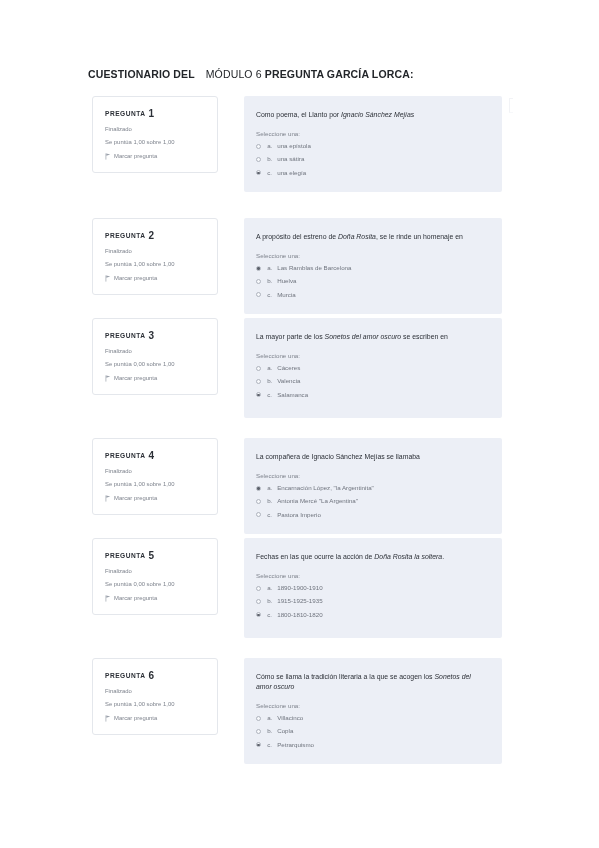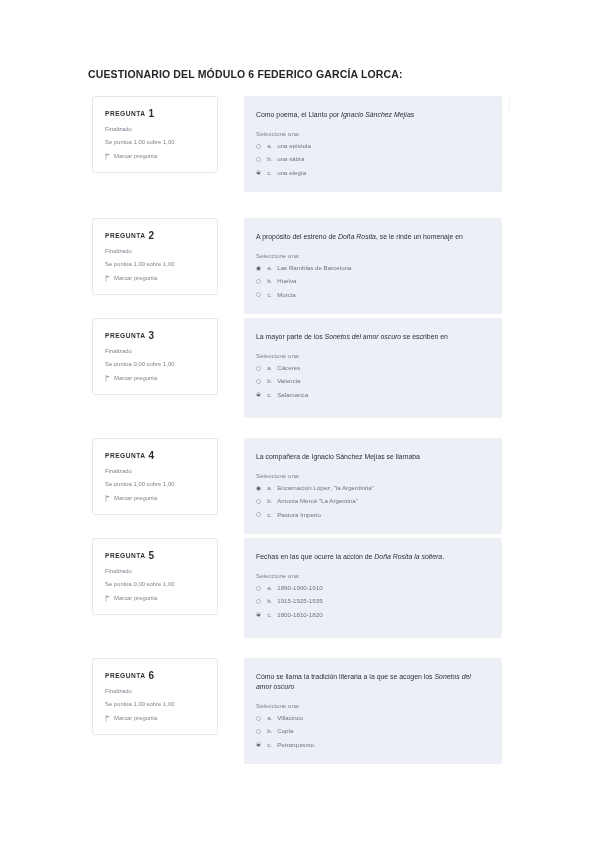--- a/index.html
+++ b/index.html
@@ -26,21 +26,22 @@
     position: absolute;
     left: 88px;
     top: 68px;
     font-size: 10.5px;
     letter-spacing: 0.15px;
     color: #222529;
     font-weight: 600;
     white-space: nowrap;
   }
   .doc-title .strong {
-    font-weight: 700;
+    font-weight: 400;
+    margin-left: 8px;
   }
   .quiz {
     position: absolute;
     left: 0;
     top: 96px;
     width: 599px;
   }
   .qblock {
     position: relative;
     width: 599px;
@@ -182,21 +183,21 @@
     border-top: 1px solid #f2f3f6;
     border-bottom: 1px solid #f7f8fa;
   }
 </style>
 </head>
 <body>
 
 <div class="page">
 
   <div class="doc-title">
-    <span>CUESTIONARIO DEL </span><span class="strong">MÓDULO 6</span><span> FEDERICO GARCÍA LORCA:</span>
+    <span>CUESTIONARIO DEL </span><span class="strong">MÓDULO 6</span><span> PREGUNTA GARCÍA LORCA:</span>
   </div>
 
   <div class="edge-mark"></div>
 
   <div class="quiz" id="quiz-root">
       <div class="qblock" style="height: 88px; position: absolute; top: 0px; left: 0px;">
         <div class="qinfo">
           <div class="qinfo-title"><span>PREGUNTA</span><span class="qnum">1</span></div>
           <div class="qinfo-line">Finalizado</div>
           <div class="qinfo-line">Se puntúa 1,00 sobre 1,00</div>

